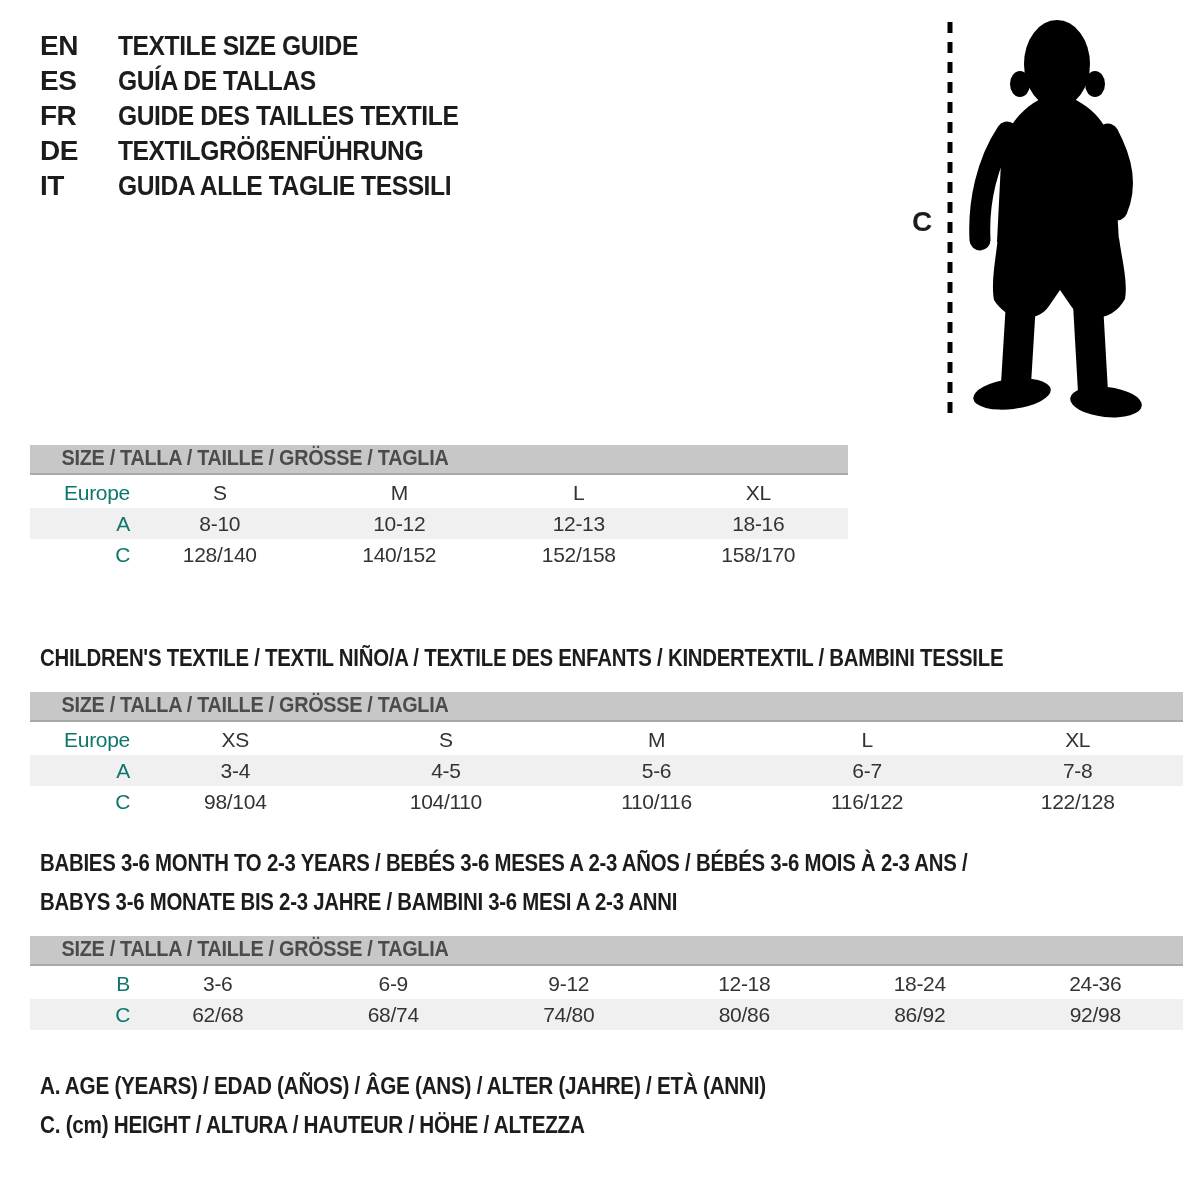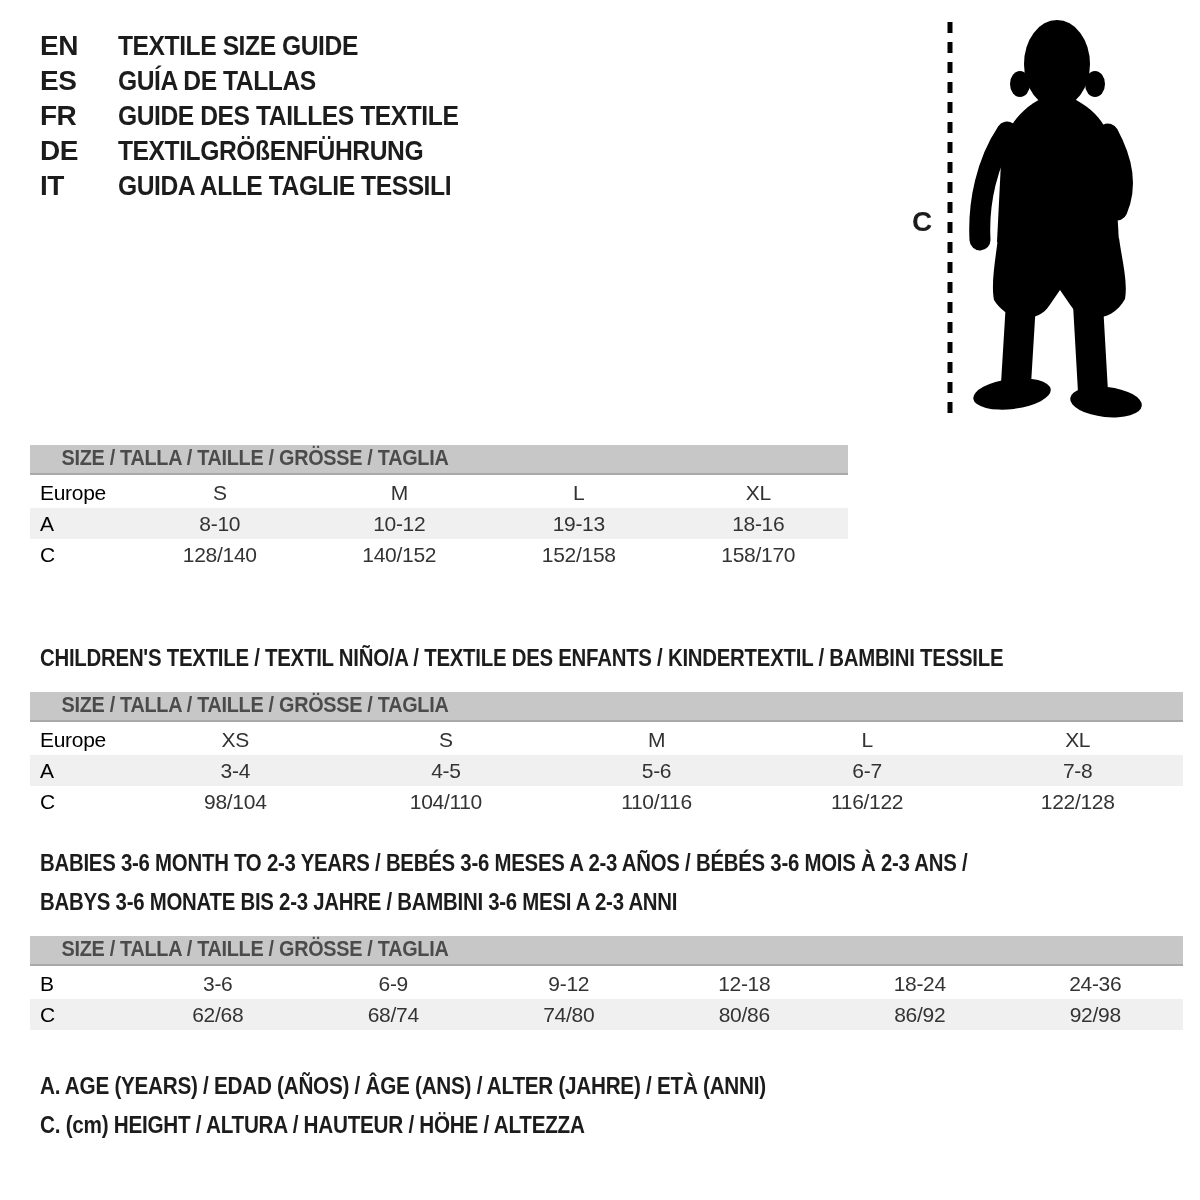--- a/index.html
+++ b/index.html
@@ -32,21 +32,21 @@
     margin-top: 13px; height: 30px;
     background: var(--bar-bg, #c7c7c7);
     border-bottom: 2px solid var(--bar-edge, #a9a9a9);
     display: flex; padding-left: 10px;
   }
   .size-bar-label { font-size: 22px; font-weight: bold; color: #4b4b4b; letter-spacing: -0.3px; transform: scaleX(0.9); }
   .size-table { margin-top: 2px; }
   .trow { display: grid; height: 31px; align-items: center; }
   .trow.shaded { background: var(--row-alt, #f0f0f0); }
   .tcell { font-size: 21px; color: #333333; text-align: center; letter-spacing: -0.3px; white-space: nowrap; }
-  .tcell.label { text-align: left; padding-left: 10px; color: #000000; }
+  .tcell.label { text-align: right; padding-left: 10px; color: #0f766e; }
 
   
   .legend { position: absolute; left: 40px; top: 1068px; }
   .legend-line { line-height: 36px; }
   .legend-line .cond { font-size: 23px; font-weight: bold; letter-spacing: -0.3px; transform: scaleX(0.9); }
 </style>
 </head>
 <body>
 
 <div class="page">
@@ -108,21 +108,21 @@
             <div class="tcell label">Europe</div>
             <div class="tcell">S</div>
             <div class="tcell">M</div>
             <div class="tcell">L</div>
             <div class="tcell">XL</div>
           </div>
           <div class="trow shaded" style="grid-template-columns: 100px repeat(4, 1fr);">
             <div class="tcell label">A</div>
             <div class="tcell">8-10</div>
             <div class="tcell">10-12</div>
-            <div class="tcell">19-13</div>
+            <div class="tcell">12-13</div>
             <div class="tcell">18-16</div>
           </div>
           <div class="trow" style="grid-template-columns: 100px repeat(4, 1fr);">
             <div class="tcell label">C</div>
             <div class="tcell">128/140</div>
             <div class="tcell">140/152</div>
             <div class="tcell">152/158</div>
             <div class="tcell">158/170</div>
           </div>
         </div>

